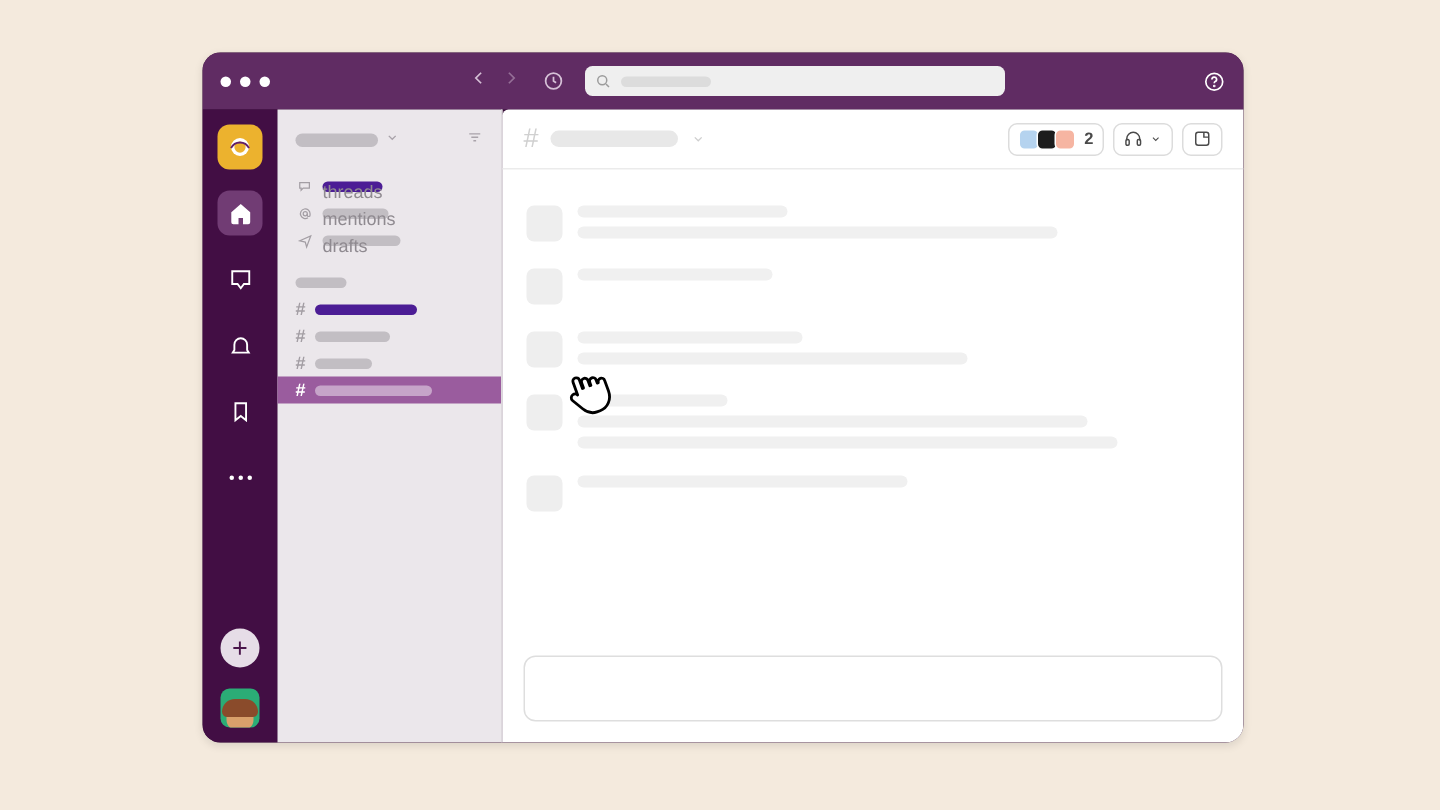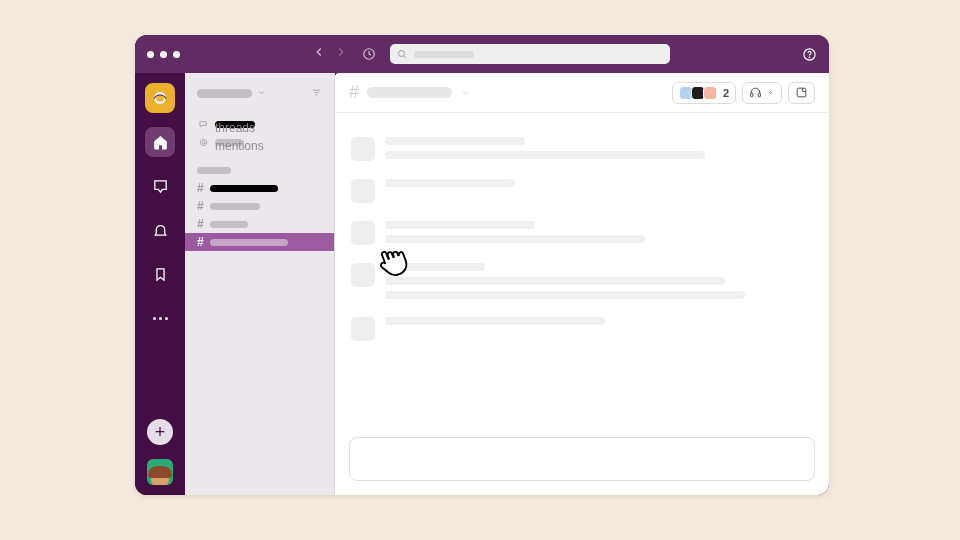--- a/index.html
+++ b/index.html
@@ -74,21 +74,21 @@
   .side-head .title-ph { width:55px; height:9px; background:#c2bec3; border-radius:5px; }
   .side-head .chev { color:#a9a3aa; margin-left:4px; }
   .side-head .filter { margin-left:auto; color:#a9a3aa; }
   .side-head svg { width:11px; height:11px; stroke:currentColor; fill:none; stroke-width:2;}
   .side-body { padding: 2px 0 0 0; font-size:12px; color:#8f8a90;}
   .side-row { display:flex; align-items:center; height:18px; padding:0 12px; gap:6px;}
   .side-row .glyph { width:12px; display:flex; justify-content:center; color:#a39ea4;}
   .side-row .glyph svg{ width:11px; height:11px; stroke:currentColor; fill:none; stroke-width:1.8;}
   .side-row .hash { font-weight:600; color:#a39ea4;}
   .side-row .ph { height:7px; background:#c2bec3; border-radius:4px;}
-  .side-row.bold .ph { background:#000000; }
+  .side-row.bold .ph { background:#4c1d95; }
   .side-group { margin-top:10px; }
   .side-row.sel { background:#9a5c9e; }
   .side-row.sel .hash, .side-row.sel .ph { color:#fff; background:#c6a4c9;}
   .side-row.sel .hash { background:transparent;}
   
   .main { flex:1; background:#fff; display:flex; flex-direction:column; border-top-left-radius:4px;}
   .chan-head { height:40px; display:flex; align-items:center; padding:0 14px; border-bottom:1px solid #ebebeb; gap:8px;}
   .chan-head .hash{ color:#d0d0d0; font-size:18px; font-weight:500;}
   .chan-head .name-ph{ width:85px; height:11px; background:#e8e8e8; border-radius:6px;}
   .chan-head .chev{ color:#cfcfcf; display:flex;}
@@ -216,21 +216,29 @@
             </span>
           <span class="ph" style="width:40px">threads</span>
         </div>
         <div class="side-row">
           <span class="glyph">
               <svg viewBox="0 0 24 24">
                 <circle cx="12" cy="12" r="3"></circle>
                 <path d="M15 12v2a2 2 0 0 0 4 0v-2a7 7 0 1 0-3 5.7"></path>
               </svg>
             </span>
-          <span class="ph" style="width:28px">mentions</span>
+          <span class="ph" style="width:44px">mentions</span>
+        </div>
+        <div class="side-row">
+          <span class="glyph">
+              <svg viewBox="0 0 24 24">
+                <path d="M4 12l16-7-6 16-2-7z"></path>
+              </svg>
+            </span>
+          <span class="ph" style="width:52px">drafts</span>
         </div>
 
         <div class="side-group">
           <div class="side-row">
             <span class="ph" style="width:34px;height:7px"></span>
           </div>
           <div class="side-row bold">
               <span class="hash">#</span>
               <span class="ph" style="width:68px"></span>
             </div>

